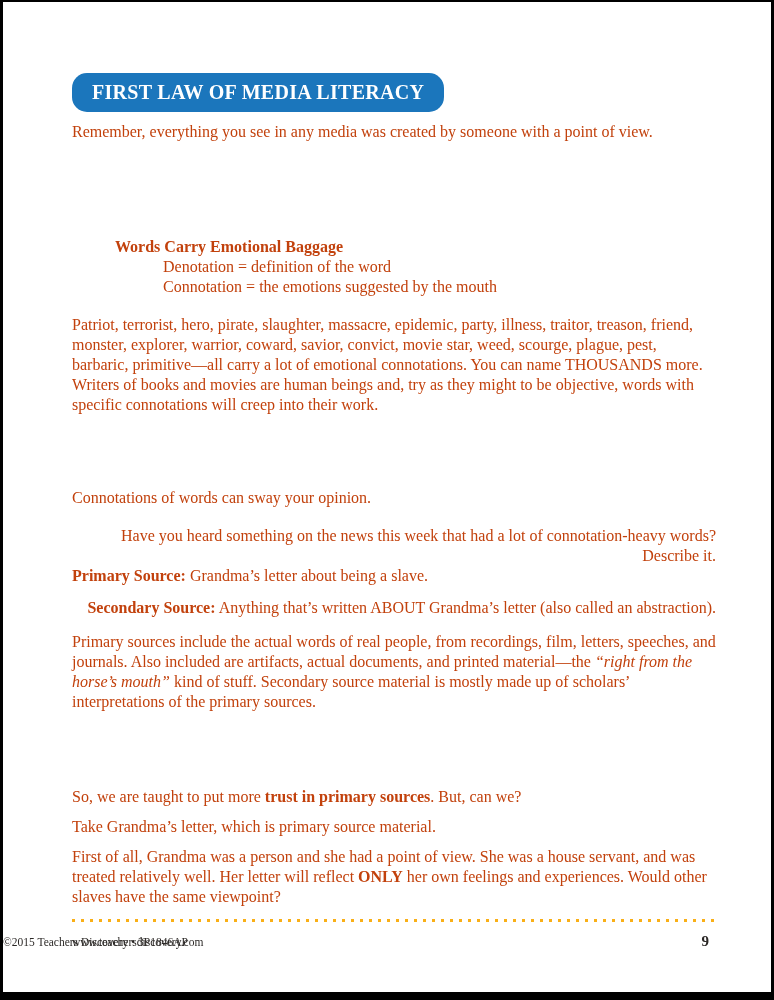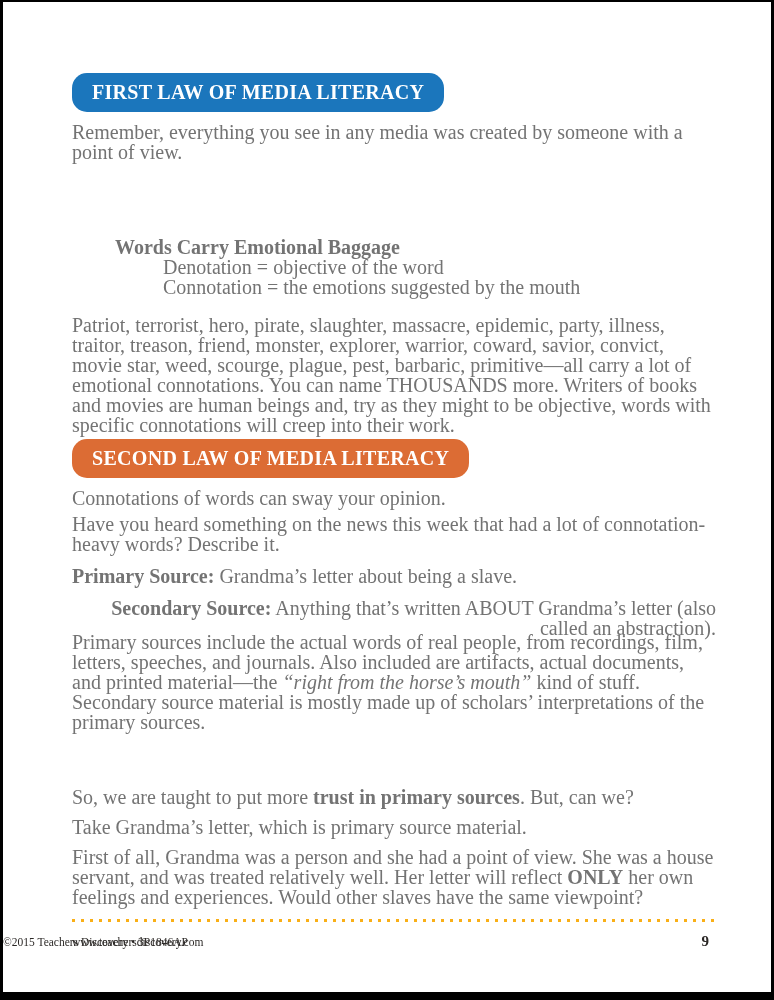--- a/index.html
+++ b/index.html
@@ -10,23 +10,23 @@
     font-family: "Liberation Serif", serif;
     overflow: hidden;
   }
   .page {
     position: absolute;
     left: 3px; top: 2px; right: 3px; bottom: 8px;
     background: #ffffff;
   }
   .abs { position: absolute; }
   .body-text {
-    font-size: 20px;
+    font-size: 16px;
     line-height: 20px;
-    color: #737373;
+    color: #c2410c;
   }
   .banner {
     display: inline-block;
     color: #ffffff;
     font-weight: bold;
     font-size: 20px;
     line-height: 22px;
     padding: 8px 20px 9px 20px;
     border-radius: 15px;
     letter-spacing: 0.3px;
@@ -60,33 +60,30 @@
 
   <div class="abs" style="left:69px; top:71px;">
     <span class="banner" style="background-color: rgb(27, 118, 188);">FIRST LAW OF MEDIA LITERACY</span>
   </div>
 
   <div class="abs body-text para" style="left:69px; top:120px;">Remember, everything you see in any media was created by someone with a point of view.</div>
 
 
   <div class="abs body-text" style="left:112px; top:235px;">
     <div class="callout-heading">Words Carry Emotional Baggage</div>
-    <div class="callout-def">Denotation = objective of the word</div>
+    <div class="callout-def">Denotation = definition of the word</div>
     <div class="callout-def">Connotation = the emotions suggested by the mouth</div>
   </div>
 
   <div class="abs body-text para" style="left:69px; top:313px;">Patriot, terrorist, hero, pirate, slaughter, massacre, epidemic, party, illness, traitor, treason, friend, monster, explorer, warrior, coward, savior, convict, movie star, weed, scourge, plague, pest, barbaric, primitive—all carry a lot of emotional connotations. You can name THOUSANDS more. Writers of books and movies are human beings and, try as they might to be objective, words with specific connotations will creep into their work.</div>
 
-  <div class="abs" style="left:69px; top:437px;">
-    <span class="banner" style="background-color: rgb(220, 108, 52);">SECOND LAW OF MEDIA LITERACY</span>
-  </div>
 
   <div class="abs body-text para" style="left:69px; top:486px;">Connotations of words can sway your opinion.</div>
 
-  <div class="abs body-text para" style="left:69px; top:512px;">Have you heard something on the news this week that had a lot of connotation-heavy words? Describe it.</div>
+  <div class="abs body-text para" style="left:69px; top:524px;text-align:right;">Have you heard something on the news this week that had a lot of connotation-heavy words? Describe it.</div>
 
   <div class="abs body-text para" style="left:69px; top:564px;">
     <span class="inline-bold">Primary Source:</span><span> Grandma’s letter about being a slave.</span>
   </div>
 
   <div class="abs body-text para" style="left:69px; top:596px;text-align:right;">
     <span class="inline-bold">Secondary Source:</span><span> Anything that’s written ABOUT Grandma’s letter (also called an abstraction).</span>
   </div>
 
   <div class="abs body-text para" style="left:69px; top:630px;">

